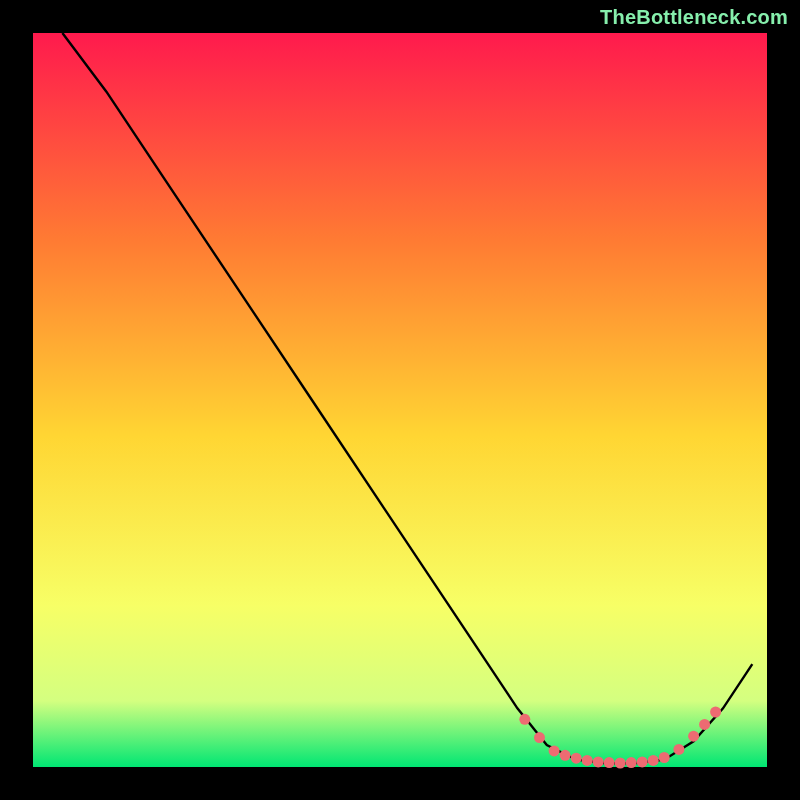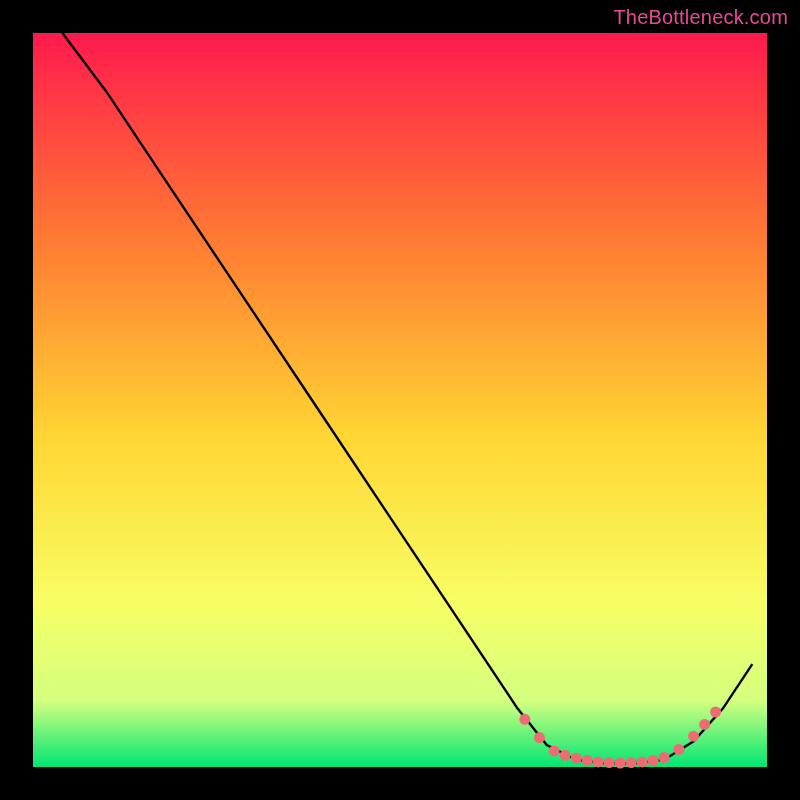--- a/index.html
+++ b/index.html
@@ -14,23 +14,23 @@
   .frame {
     position: relative;
     width: 800px;
     height: 800px;
     background: #000;
   }
   .watermark {
     position: absolute;
     top: 6px;
     right: 12px;
-    color: #ec4899;
+    color: #86efac;
     font-size: 20px;
-    font-weight: 400;
+    font-weight: 700;
     letter-spacing: 0.2px;
   }
   svg.plot {
     position: absolute;
     left: 0;
     top: 0;
   }
 </style>
 </head>
 <body>

